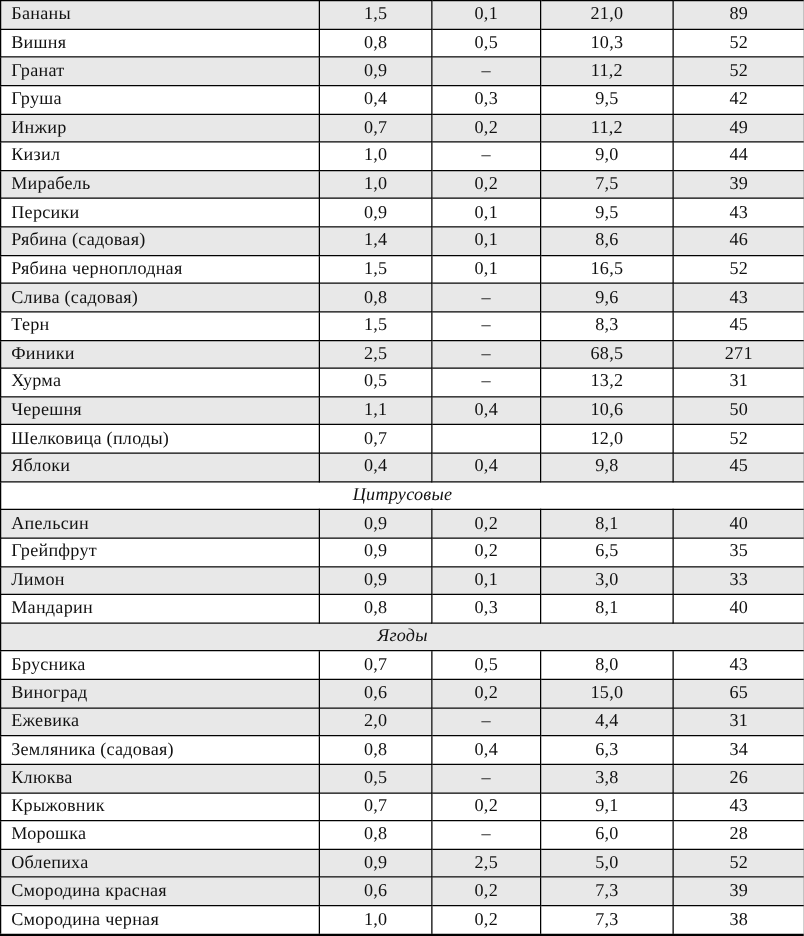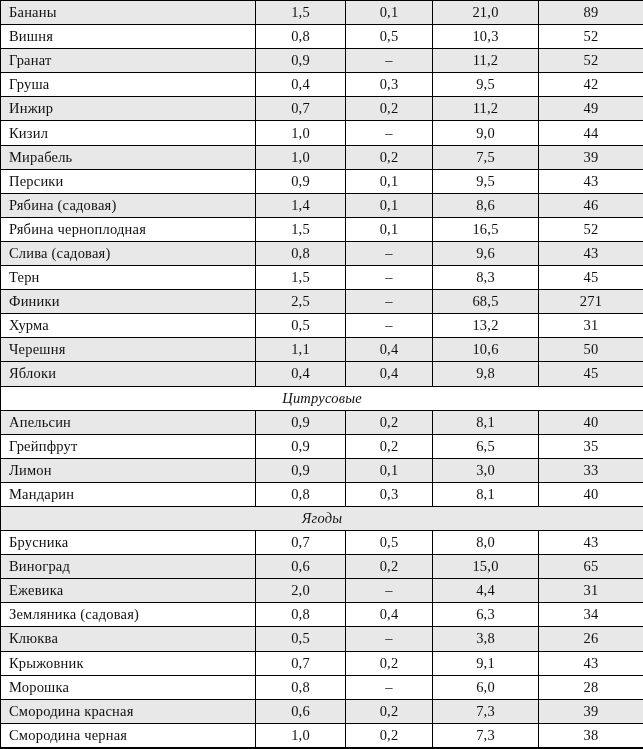--- a/index.html
+++ b/index.html
@@ -169,20 +169,27 @@
         <td class="num">13,2</td>
         <td class="num">31</td>
       </tr>
       <tr class="alt">
         <td class="name">Черешня</td>
         <td class="num">1,1</td>
         <td class="num">0,4</td>
         <td class="num">10,6</td>
         <td class="num">50</td>
       </tr>
+      <tr>
+        <td class="name">Шелковица (плоды)</td>
+        <td class="num">0,7</td>
+        <td class="num"></td>
+        <td class="num">12,0</td>
+        <td class="num">52</td>
+      </tr>
       <tr class="alt">
         <td class="name">Яблоки</td>
         <td class="num">0,4</td>
         <td class="num">0,4</td>
         <td class="num">9,8</td>
         <td class="num">45</td>
       </tr>
       <tr>
         <td colspan="5" class="section">Цитрусовые</td>
       </tr>
@@ -260,20 +267,27 @@
         <td class="num">43</td>
       </tr>
       <tr>
         <td class="name">Морошка</td>
         <td class="num">0,8</td>
         <td class="num">–</td>
         <td class="num">6,0</td>
         <td class="num">28</td>
       </tr>
       <tr class="alt">
+        <td class="name">Облепиха</td>
+        <td class="num">0,9</td>
+        <td class="num">2,5</td>
+        <td class="num">5,0</td>
+        <td class="num">52</td>
+      </tr>
+      <tr class="alt">
         <td class="name">Смородина красная</td>
         <td class="num">0,6</td>
         <td class="num">0,2</td>
         <td class="num">7,3</td>
         <td class="num">39</td>
       </tr>
       <tr>
         <td class="name">Смородина черная</td>
         <td class="num">1,0</td>
         <td class="num">0,2</td>

